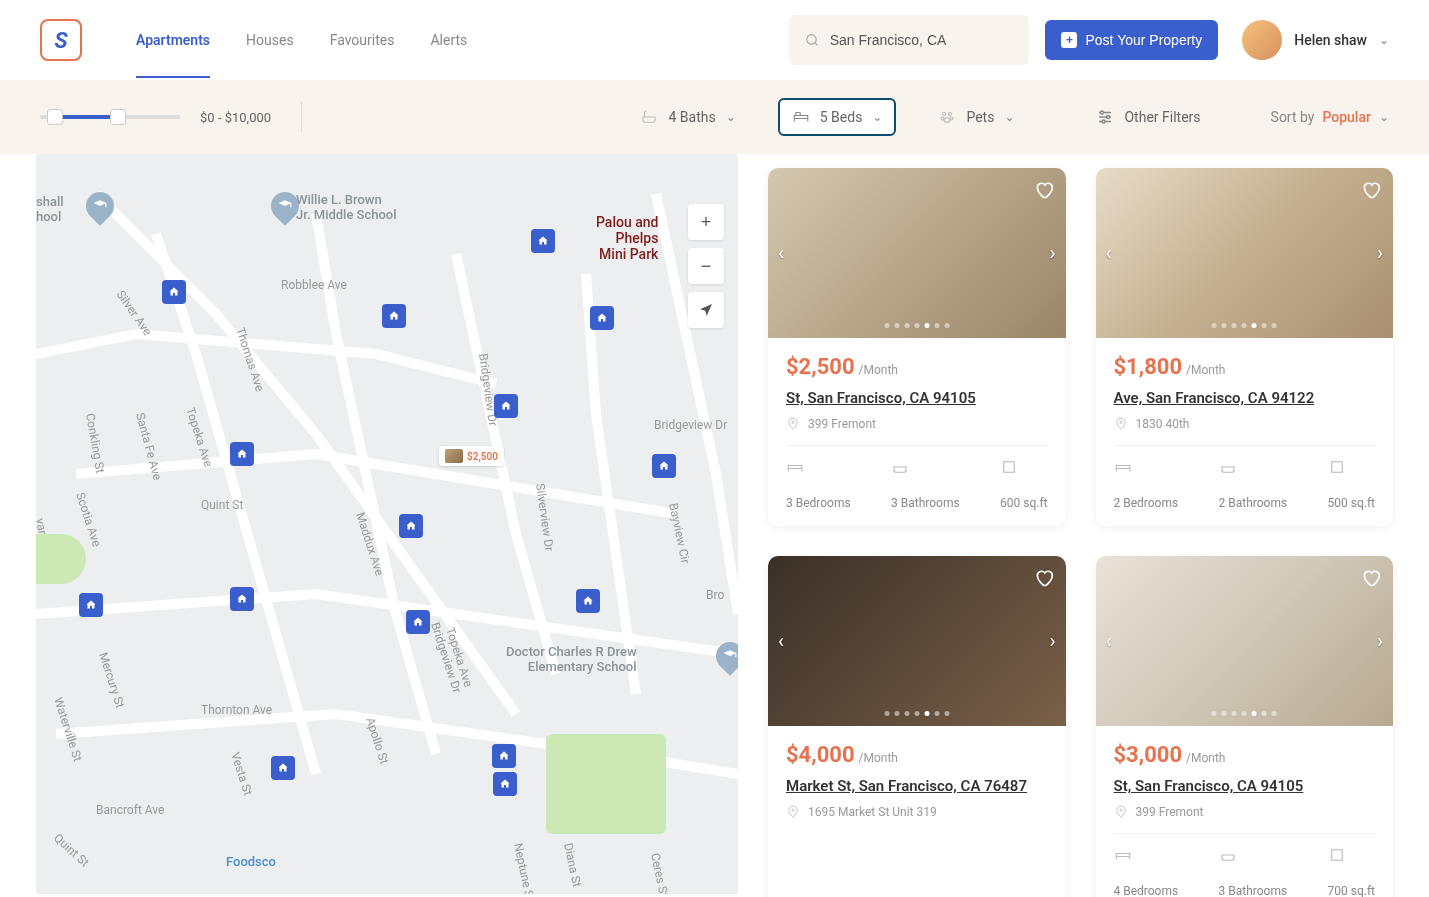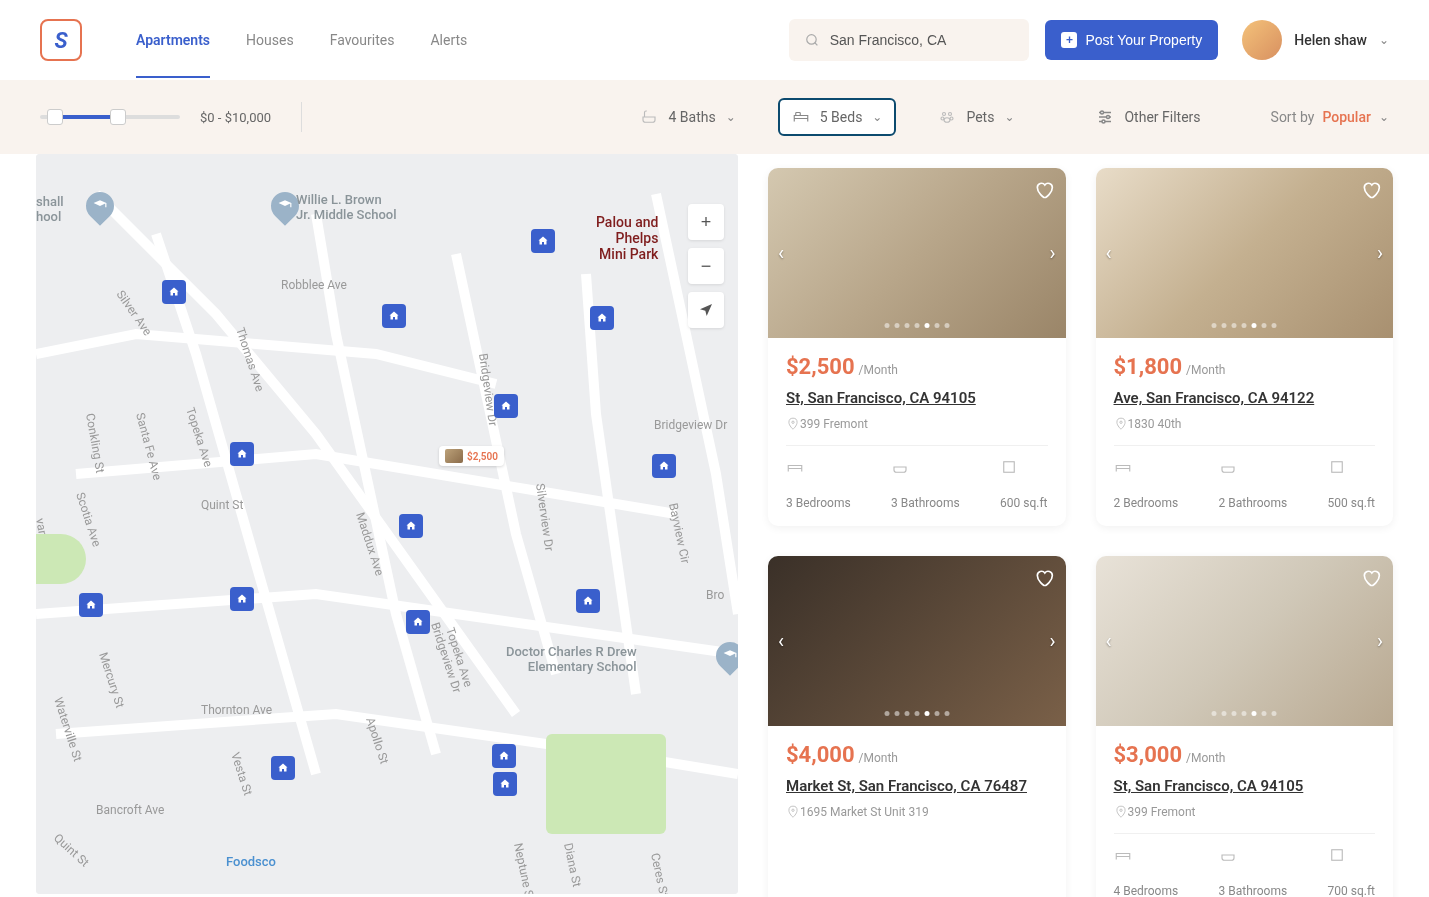--- a/index.html
+++ b/index.html
@@ -3,21 +3,21 @@
 <meta charset="utf-8">
 <style>
 * { box-sizing: border-box; margin: 0; padding: 0; }
 body { font-family: -apple-system, BlinkMacSystemFont, 'Segoe UI', Roboto, sans-serif; background: #fff; color: #333; width: 1429px; }
 .header { display: flex; align-items: center; padding: 10px 40px; height: 80px; }
 .logo { width: 42px; height: 42px; border: 2px solid #e67350; border-radius: 8px; display: flex; align-items: center; justify-content: center; font-size: 22px; color: #3a5fcc; font-style: italic; font-weight: bold; }
 .nav { display: flex; gap: 36px; margin-left: 54px; }
 .nav a { text-decoration: none; color: #888; font-size: 14px; padding: 30px 0; position: relative; cursor: pointer; }
 .nav a.active { color: #3a5fcc; font-weight: 600; }
 .nav a.active::after { content: ''; position: absolute; bottom: 0; left: 0; right: 0; height: 2px; background: #3a5fcc; }
-.search-box { margin-left: auto; background: #f9f3ee; border-radius: 6px; display: flex; align-items: center; padding: 8px 16px; width: 240px; height: 42px; }
+.search-box { margin-left: auto; background: #f9f3ee; border-radius: 6px; display: flex; align-items: center; padding: 8px 16px; width: 240px; height: 50px; }
 .search-box svg { width: 16px; height: 16px; color: #aaa; margin-right: 10px; }
 .search-box input { border: none; background: transparent; font-size: 14px; color: #555; outline: none; width: 100%; }
 .post-btn { margin-left: 16px; background: #3a5fcc; color: #fff; border: none; border-radius: 6px; padding: 12px 16px; font-size: 14px; display: flex; align-items: center; gap: 8px; cursor: pointer; }
 .post-btn .plus { width: 16px; height: 16px; background: #fff; color: #3a5fcc; border-radius: 3px; display: flex; align-items: center; justify-content: center; font-weight: bold; font-size: 12px; }
 .user-section { display: flex; align-items: center; gap: 12px; margin-left: 24px; cursor: pointer; }
 .avatar { width: 40px; height: 40px; border-radius: 50%; background: linear-gradient(135deg, #f4c27a, #d89060); }
 .user-name { font-size: 14px; color: #333; font-weight: 500; }
 .chevron { color: #888; font-size: 12px; }
 
 .filters-bar { background: #f9f3ee; padding: 18px 40px; display: flex; align-items: center; gap: 30px; }
@@ -65,21 +65,21 @@
 .arrow.left { left: 10px; }
 .arrow.right { right: 10px; }
 .dots { position: absolute; bottom: 10px; left: 50%; transform: translateX(-50%); display: flex; gap: 5px; }
 .dot { width: 5px; height: 5px; background: rgba(255,255,255,0.5); border-radius: 50%; }
 .dot.active { background: #fff; }
 .card-body { padding: 16px 18px; }
 .price-row { display: flex; align-items: baseline; gap: 4px; margin-bottom: 10px; }
 .price { font-size: 22px; font-weight: 700; color: #e67350; }
 .per { font-size: 12px; color: #999; }
 .address { font-size: 15px; font-weight: 600; color: #333; margin-bottom: 10px; text-decoration: underline; }
-.detail-row { display: flex; align-items: center; font-size: 12px; color: #999; margin-bottom: 14px; }
+.detail-row { display: flex; align-items: center; gap: 8px; font-size: 12px; color: #999; margin-bottom: 14px; }
 .detail-row svg { width: 14px; height: 14px; }
 .spec-row { display: flex; justify-content: space-between; border-top: 1px solid #f0f0f0; padding-top: 12px; }
 .spec { display: flex; flex-direction: column; gap: 20px; font-size: 12px; color: #888; }
 .spec svg { width: 18px; height: 18px; color: #bbb; }
 </style>
 </head>
 <body>
 
 <div class="header">
   <div class="logo">S</div>

